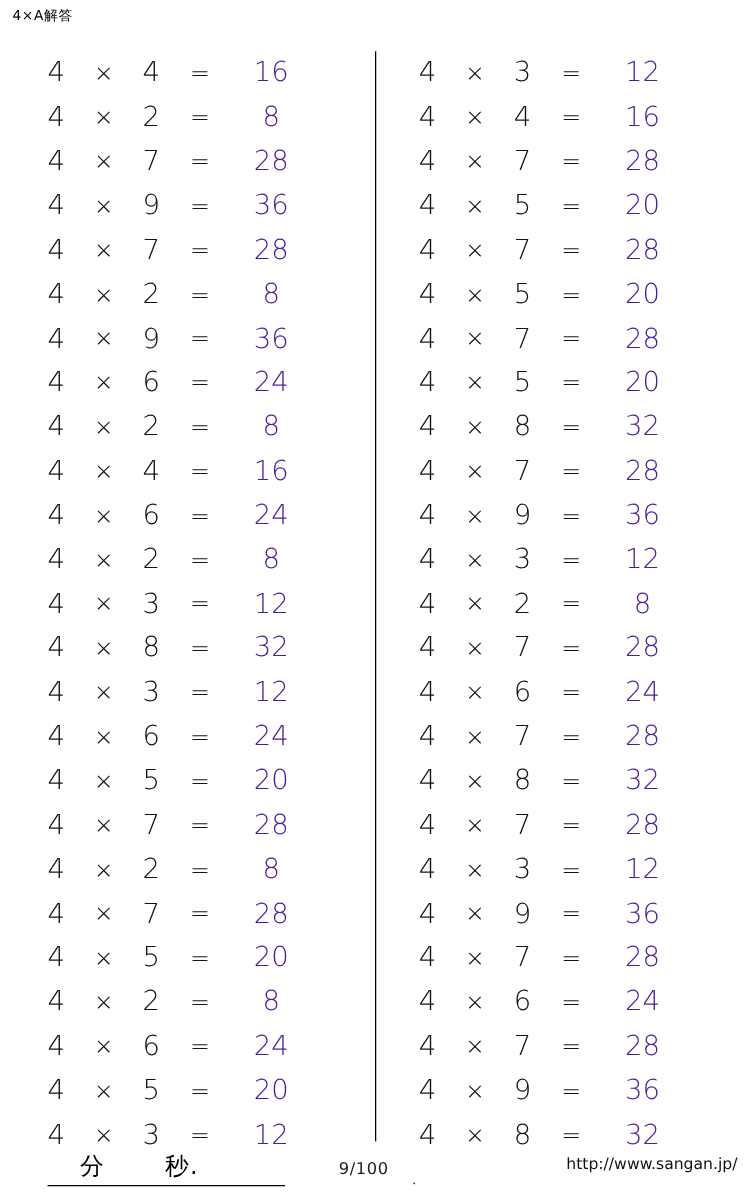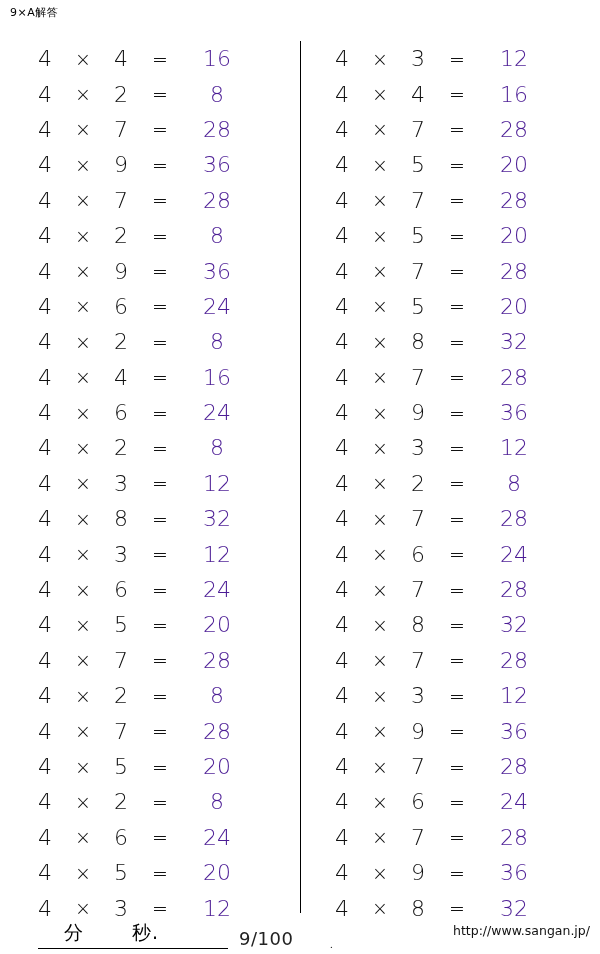--- a/index.html
+++ b/index.html
@@ -97,24 +97,24 @@
     font-size: 19px;
     letter-spacing: 1px;
     display: flex;
     align-items: flex-end;
     height: 26px;
   }
   .time-min { margin-left: 26px; }
   .time-sec { margin-left: 48px; }
   .page-no {
     position: absolute;
-    left: 239px;
+    left: 271px;
     top: 16px;
     font-family: "DejaVu Sans", sans-serif;
-    font-size: 18px;
+    font-size: 13px;
     color: #222222;
     letter-spacing: 0.5px;
   }
   .page-dot {
     position: absolute;
     left: 330px;
     top: 26px;
     font-size: 11px;
     color: #222;
   }
@@ -129,21 +129,21 @@
     line-height: 1.45;
   }
   .url { display: block; }
 </style>
 </head>
 <body>
 
 <div class="sheet">
 
   <div class="hdr">
-    <div class="hdr-line1">9×A解答</div>
+    <div class="hdr-line1">4×A解答</div>
   </div>
 
   <div class="columns">
     <div class="col left">
       <div class="rows" id="left-rows">
           <div class="row">
             <span class="cell c-a">4</span>
             <span class="cell c-x">×</span>
             <span class="cell c-b">4</span>
             <span class="cell c-eq">=</span>

